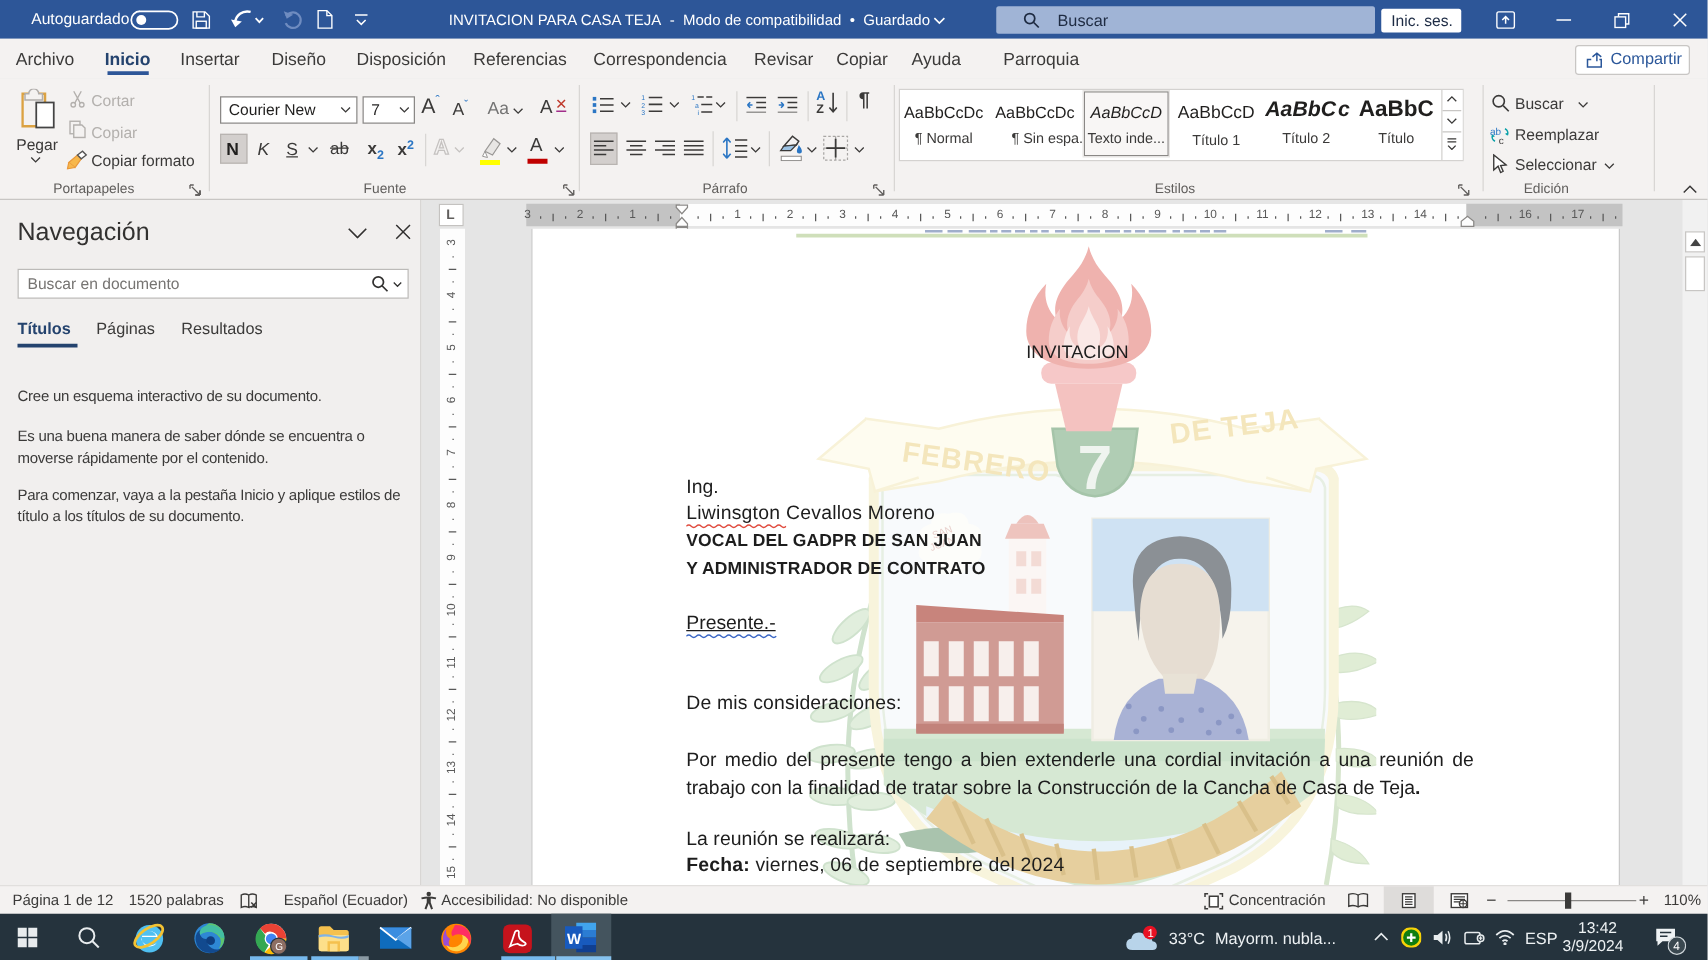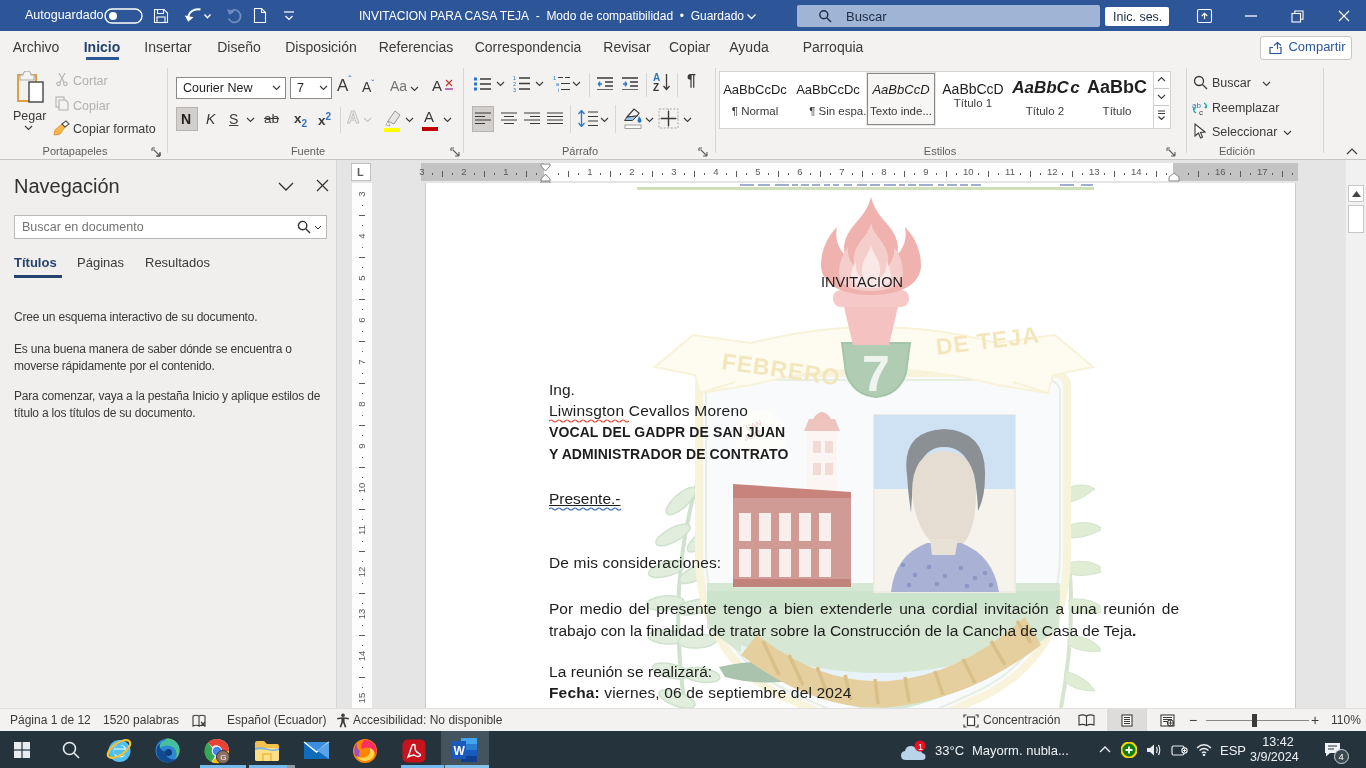--- a/index.html
+++ b/index.html
@@ -336,21 +336,21 @@
     <div class="abs" style="left:795px; top:11px; width:66px; height:50px;">
       <div style="position:absolute; left:0; top:8px; width:66px; font-size:13px; color:#201f1e; text-align:center;">AaBbCcDc</div>
       <div style="position:absolute; left:0; top:31px; width:66px; font-size:11.5px; color:#3b3a39; text-align:center;margin-left:13px;">¶ Sin espa...</div>
     </div>
     <div class="abs" style="left:867px; top:10px; width:68px; height:52px; background:#f8f6f5; border:1px solid #8a8886; outline:1px solid #e8e6e4;">
       <div style="position:absolute; left:0; top:8px; width:66px; font-size:13px; font-style:italic; color:#201f1e; text-align:center;">AaBbCcD</div>
       <div style="position:absolute; left:0; top:31px; width:66px; font-size:11.5px; color:#3b3a39; text-align:center;">Texto inde...</div>
     </div>
     <div class="abs" style="left:940px; top:11px; width:66px; height:50px;">
       <div style="position:absolute; left:0; top:7px; width:66px; font-size:14px; color:#201f1e; text-align:center;">AaBbCcD</div>
-      <div style="position:absolute; left:0; top:23px; width:66px; font-size:11.5px; color:#3b3a39; text-align:center;">Título 1</div>
+      <div style="position:absolute; left:0; top:33px; width:66px; font-size:11.5px; color:#3b3a39; text-align:center;">Título 1</div>
     </div>
     <div class="abs" style="left:1012px; top:11px; width:66px; height:50px;">
       <div style="position:absolute; left:0; top:4px; width:68px; font-size:17px; font-style:italic; font-weight:bold; color:#201f1e; text-align:center; white-space:nowrap; overflow:hidden;">AaBbC ϲ</div>
       <div style="position:absolute; left:0; top:31px; width:66px; font-size:11.5px; color:#3b3a39; text-align:center;">Título 2</div>
     </div>
     <div class="abs" style="left:1084px; top:11px; width:66px; height:50px;">
       <div style="position:absolute; left:0; top:3px; width:66px; font-size:18px; font-weight:bold; color:#201f1e; text-align:center;">AaBbC</div>
       <div style="position:absolute; left:0; top:31px; width:66px; font-size:11.5px; color:#3b3a39; text-align:center;">Título</div>
     </div>
     <div class="abs" style="left:1153px; top:9px; width:17px; height:56px; background:#fff; border-left:1px solid #d4d2d0;">

